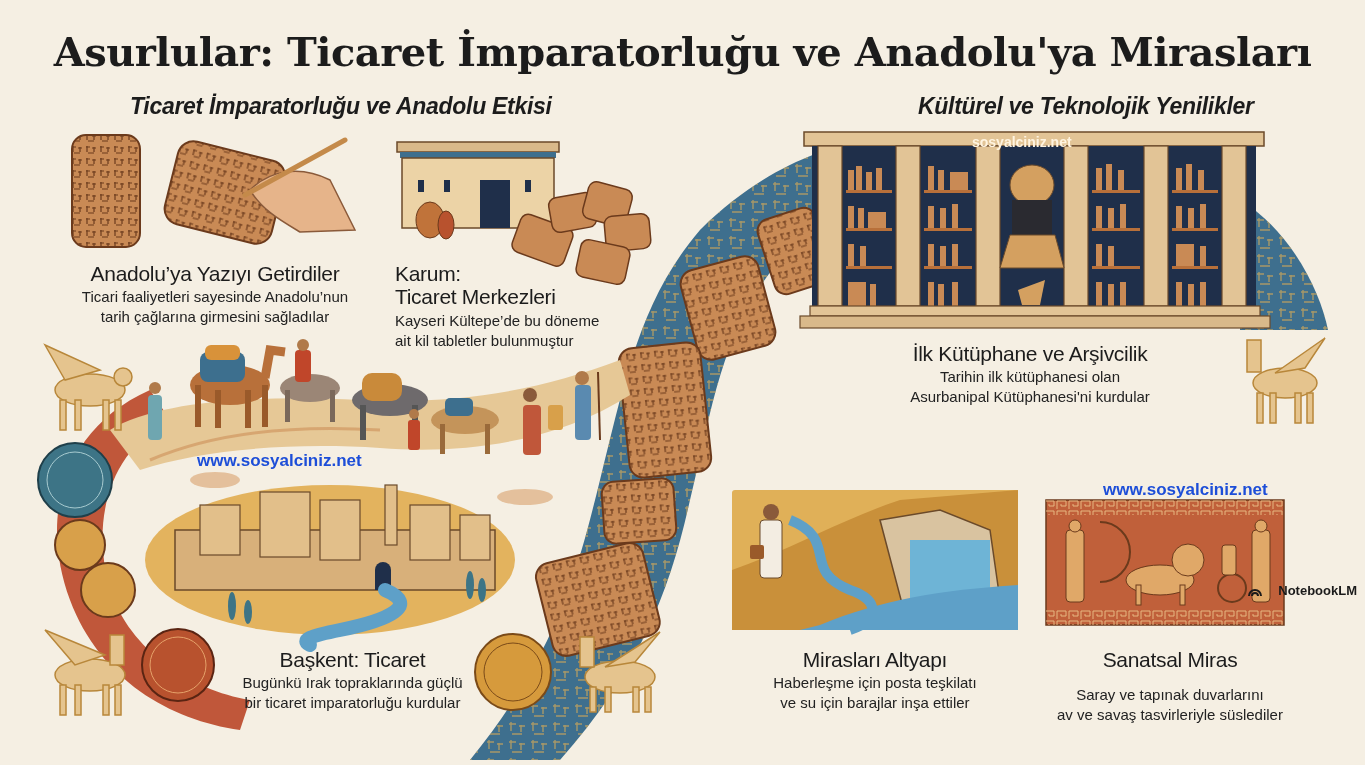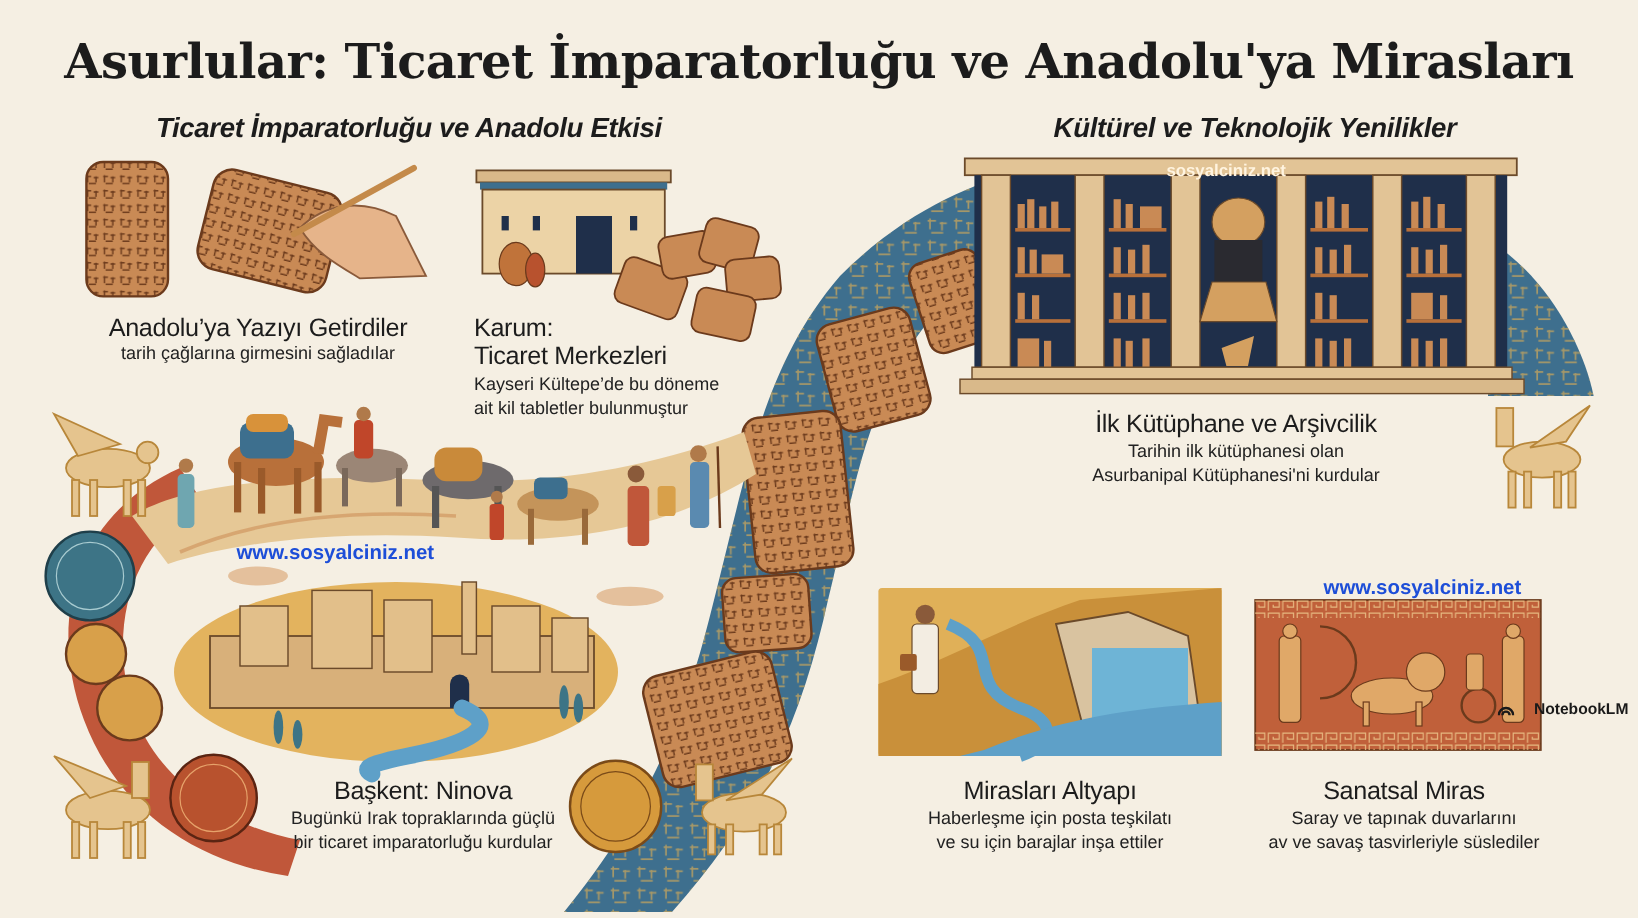--- a/index.html
+++ b/index.html
@@ -332,55 +332,56 @@
 
     <g fill="#e0b48a" opacity="0.8">
       <ellipse cx="215" cy="480" rx="25" ry="8"></ellipse>
       <ellipse cx="525" cy="497" rx="28" ry="8"></ellipse>
     </g>
   </svg>
 
   <h1 class="main-title">Asurlular: Ticaret İmparatorluğu ve Anadolu'ya Mirasları</h1>
 
   <div class="section-title" style="left:130px;top:93px">Ticaret İmparatorluğu ve Anadolu Etkisi</div>
-  <div class="section-title" style="left:878px;top:93px">Kültürel ve Teknolojik Yenilikler</div>
+  <div class="section-title" style="left:918px;top:93px">Kültürel ve Teknolojik Yenilikler</div>
 
   <div class="abs center" style="left:55px;top:262px;width:320px">
     <div class="card-heading">Anadolu’ya Yazıyı Getirdiler</div>
+    <div class="card-desc" style="margin-top:2px">Ticari faaliyetleri sayesinde Anadolu’nun</div>
     <div class="card-desc">tarih çağlarına girmesini sağladılar</div>
   </div>
 
   <div class="abs center" style="left:860px;top:342px;width:340px">
     <div class="card-heading">İlk Kütüphane ve Arşivcilik</div>
     <div class="card-desc" style="margin-top:2px">Tarihin ilk kütüphanesi olan</div>
     <div class="card-desc">Asurbanipal Kütüphanesi'ni kurdular</div>
   </div>
 
   <div class="abs" style="left:395px;top:262px;width:240px">
     <div class="card-heading">Karum:</div>
     <div class="card-heading">Ticaret Merkezleri</div>
     <div class="card-desc" style="margin-top:3px">Kayseri Kültepe’de bu döneme</div>
     <div class="card-desc">ait kil tabletler bulunmuştur</div>
   </div>
 
   <div class="abs center" style="left:215px;top:648px;width:275px">
-    <div class="card-heading">Başkent: Ninova</div>
+    <div class="card-heading">Başkent: Ticaret</div>
     <div class="card-desc" style="margin-top:2px">Bugünkü Irak topraklarında güçlü</div>
     <div class="card-desc">bir ticaret imparatorluğu kurdular</div>
   </div>
 
   <div class="abs center" style="left:735px;top:648px;width:280px">
     <div class="card-heading">Mirasları Altyapı</div>
     <div class="card-desc" style="margin-top:2px">Haberleşme için posta teşkilatı</div>
     <div class="card-desc">ve su için barajlar inşa ettiler</div>
   </div>
 
   <div class="abs center" style="left:1040px;top:648px;width:260px">
     <div class="card-heading">Sanatsal Miras</div>
-    <div class="card-desc" style="margin-top:2px">Saray ve tapınak duvarlarını</div>
+    <div class="card-desc" style="margin-top:14px">Saray ve tapınak duvarlarını</div>
     <div class="card-desc">av ve savaş tasvirleriyle süslediler</div>
   </div>
 
   <div class="abs watermark-light" style="left:972px;top:134px">sosyalciniz.net</div>
   <div class="abs watermark-dark" style="left:197px;top:451px">www.sosyalciniz.net</div>
   <div class="abs watermark-dark" style="left:1103px;top:480px">www.sosyalciniz.net</div>
 
   <div class="notebooklm">
     <svg width="14" height="12" viewBox="0 0 14 12">
       <path d="M1 11 A6 6 0 0 1 13 11" stroke="#1a1a1a" stroke-width="2" fill="none"></path>

